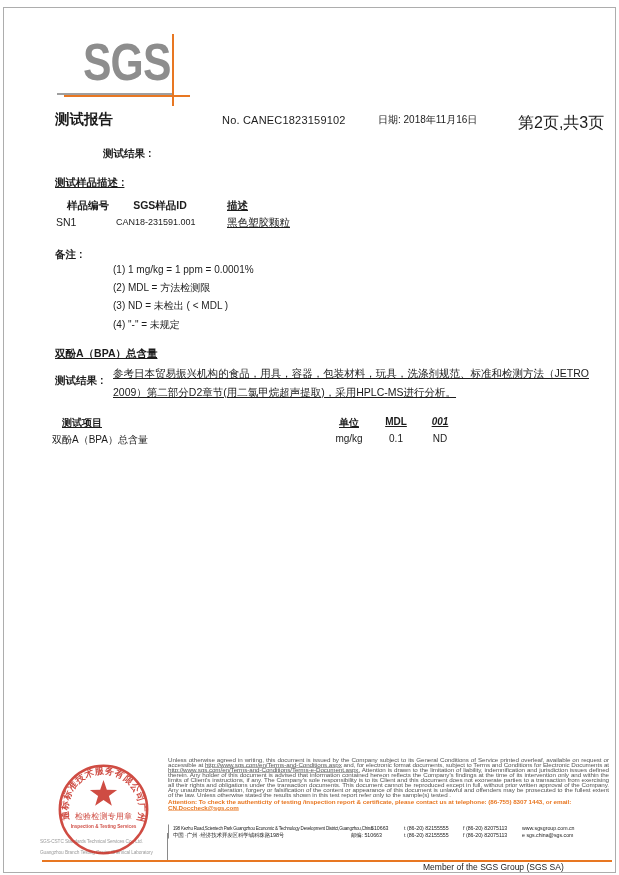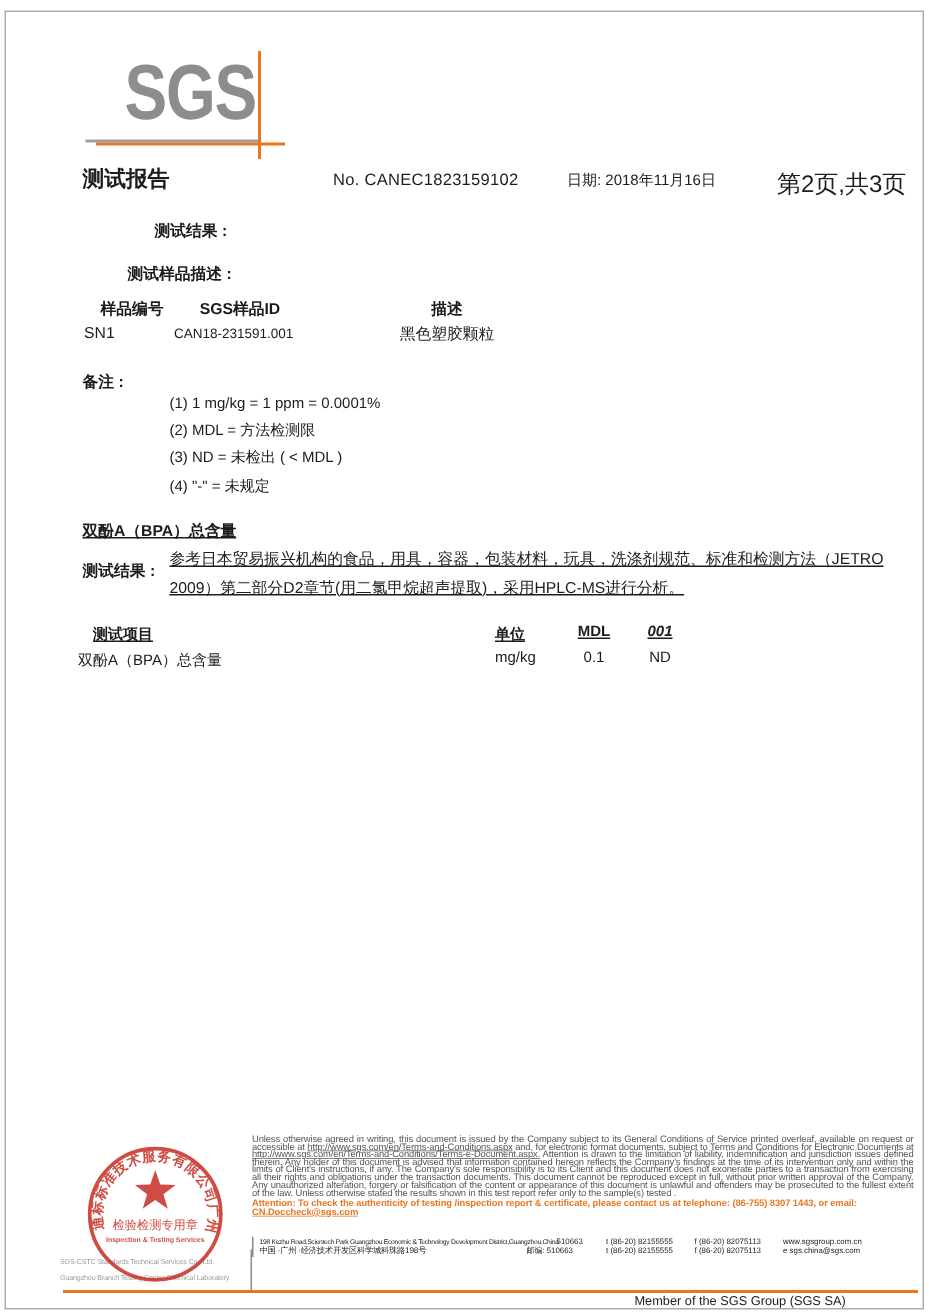--- a/index.html
+++ b/index.html
@@ -22,39 +22,39 @@
 
   
   .doc-title{position:absolute;left:55px;top:110px;font-size:14.5px;font-weight:bold;}
   .report-no{position:absolute;left:222px;top:114px;font-size:11px;letter-spacing:.2px;}
   .report-date{position:absolute;left:378px;top:113px;font-size:10px;}
   .page-info{position:absolute;left:518px;top:113px;font-size:16px;}
 
   
   .lbl{font-size:10.5px;font-weight:bold;}
   .results-label{position:absolute;left:55px;top:147px;margin-left:48px;}
-  .sample-heading{position:absolute;left:55px;top:176px;margin-left:30px;}
+  .sample-heading{position:absolute;left:55px;top:176px;text-decoration:underline;}
   .s-col{position:absolute;font-size:10.5px;font-weight:bold;text-align:center;}
   .s-val{position:absolute;font-size:10.5px;text-align:left;}
-  .c1{left:56px;width:64px;} .c2{left:116px;width:88px;} .c3{left:238px;width:120px;text-align:center;}
+  .c1{left:56px;width:64px;} .c2{left:116px;width:88px;} .c3{left:227px;width:120px;text-align:left;text-decoration:underline;}
   .s-head{top:199px;} .s-row{top:216px;}
   .sgs-id{font-size:9px;padding-top:1px;}
 
   .notes-label{position:absolute;left:55px;top:248px;}
   .notes{position:absolute;left:113px;top:261px;font-size:10px;}
   .notes div{height:18.2px;line-height:18.2px;}
 
   .bpa-heading{position:absolute;left:55px;top:347px;font-size:10.5px;font-weight:bold;text-decoration:underline;}
   .method-label{position:absolute;left:55px;top:374px;}
   .method-text{position:absolute;left:113px;top:364px;width:476px;font-size:10.5px;line-height:18.6px;text-align:justify;text-decoration:underline;}
 
   .t-head{position:absolute;top:416px;font-size:10px;font-weight:bold;text-decoration:underline;}
   .t-cell{position:absolute;top:433px;font-size:10px;}
   .t-item-h{left:62px;}
-  .t-unit{left:330px;width:38px;}
+  .t-unit{left:330px;width:38px;text-align:center;}
   .t-mdl{left:377px;width:38px;text-align:center;}
   .t-sample{left:421px;width:38px;text-align:center;font-style:italic;}
   .t-item{left:52px;}
   .t-val{font-style:normal;}
 
   
   .stamp{position:absolute;left:56px;top:762px;width:95px;height:95px;opacity:.88;z-index:3;}
   .company-block{
     position:absolute;left:40px;top:836px;width:270px;transform:scale(.5);transform-origin:0 0;
     font-size:9.5px;line-height:22px;color:#9b9b9b;letter-spacing:-.2px;white-space:nowrap;z-index:2;

